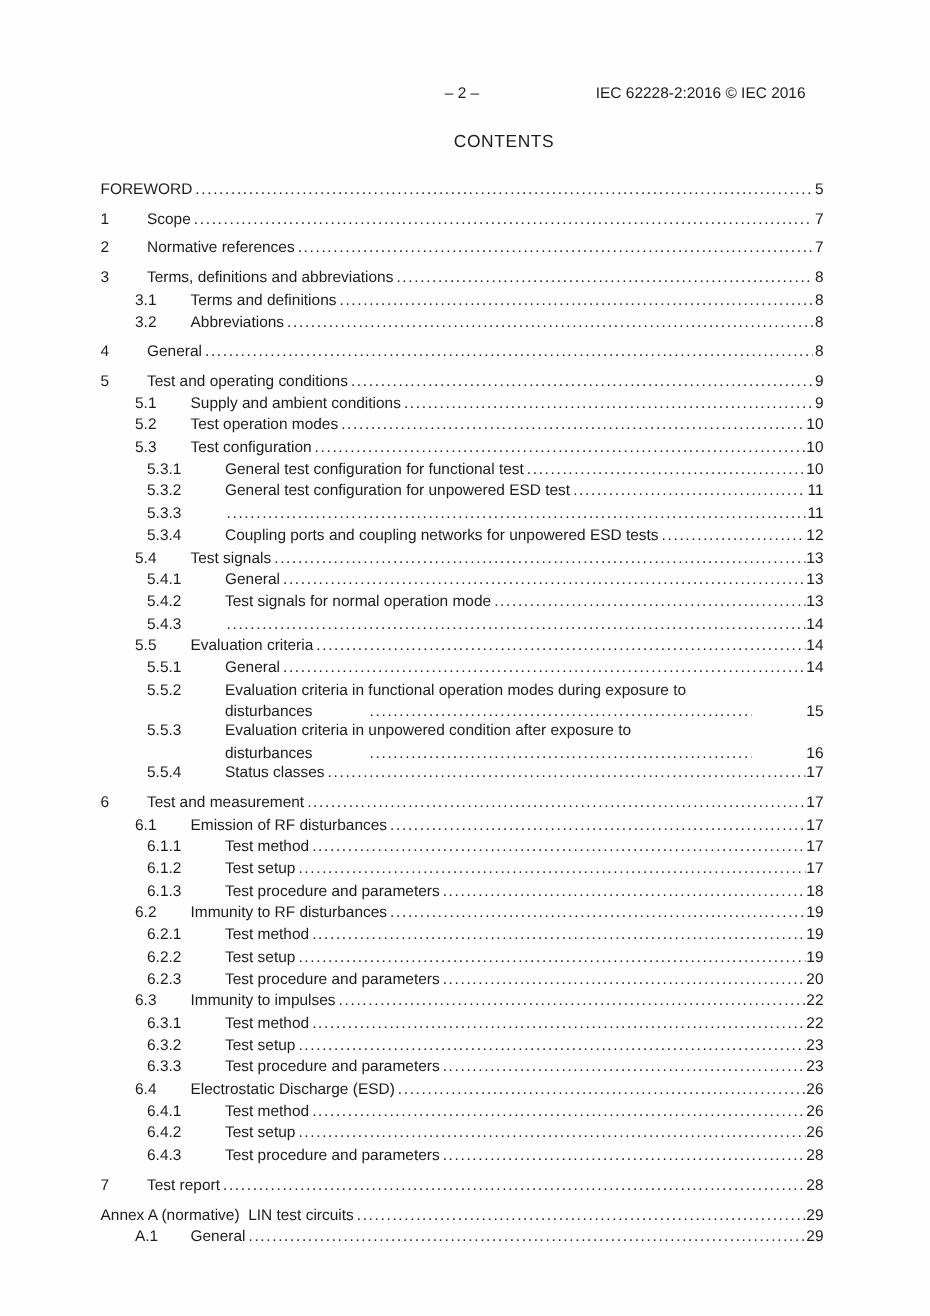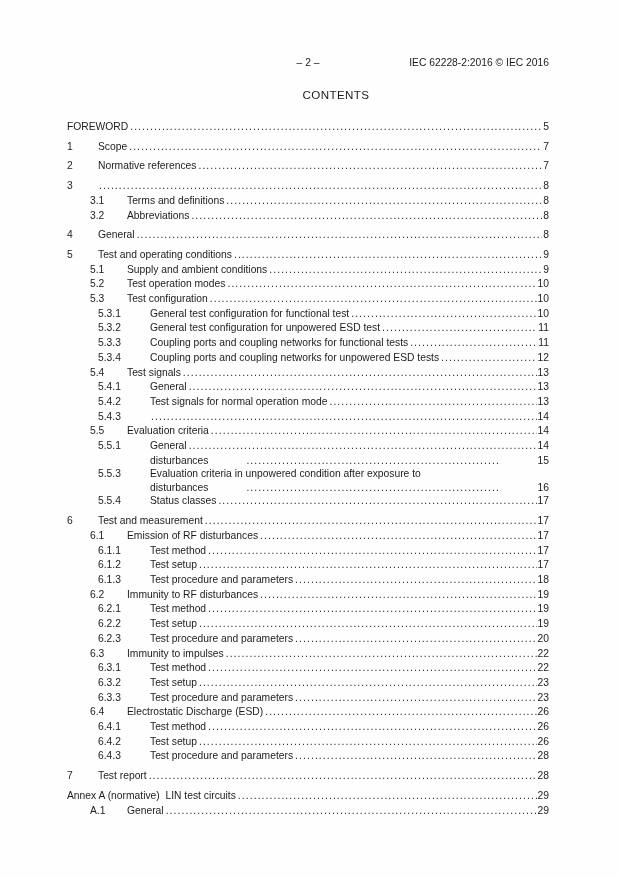--- a/index.html
+++ b/index.html
@@ -20,21 +20,21 @@
     position: absolute;
     top: 57px; left: 67px; width: 482px;
     font-size: 10.3px; line-height: 12px;
     height: 14px;
   }
   .running-header .center-label {
     position: absolute; left: 0; right: 0;
     text-align: center;
   }
   .running-header .right-label {
-    position: absolute; right: 0; top: 0;
+    position: absolute; right: 12px; top: 0;
     text-align: right;
   }
   .contents-title {
     position: absolute;
     top: 88px; left: 0; width: 620px;
     text-align: center;
     font-size: 11.6px;
     letter-spacing: 0.4px;
     padding-left: 26px;
   }
@@ -97,20 +97,21 @@
       <span class="pg">7</span>
     </div>
       <div class="row lvl0">
       <span class="num">2</span>
       <span class="title">Normative references</span>
       <span class="leader"></span>
       <span class="pg">7</span>
     </div>
       <div class="row lvl0">
       <span class="num">3</span>
+      <span class="title">Terms, definitions and abbreviations</span>
       <span class="leader"></span>
       <span class="pg">8</span>
     </div>
       <div class="row lvl1">
       <span class="num">3.1</span>
       <span class="title">Terms and definitions</span>
       <span class="leader"></span>
       <span class="pg">8</span>
     </div>
       <div class="row lvl1">
@@ -156,21 +157,20 @@
       <span class="pg">10</span>
     </div>
       <div class="row lvl2">
       <span class="num">5.3.2</span>
       <span class="title">General test configuration for unpowered ESD test</span>
       <span class="leader"></span>
       <span class="pg">11</span>
     </div>
       <div class="row lvl2">
       <span class="num">5.3.3</span>
-      <span class="title">Coupling ports and coupling networks for functional tests</span>
       <span class="leader"></span>
       <span class="pg">11</span>
     </div>
       <div class="row lvl2">
       <span class="num">5.3.4</span>
       <span class="title">Coupling ports and coupling networks for unpowered ESD tests</span>
       <span class="leader"></span>
       <span class="pg">12</span>
     </div>
       <div class="row lvl1">
@@ -201,20 +201,25 @@
       <span class="title">Evaluation criteria</span>
       <span class="leader"></span>
       <span class="pg">14</span>
     </div>
       <div class="row lvl2">
       <span class="num">5.5.1</span>
       <span class="title">General</span>
       <span class="leader"></span>
       <span class="pg">14</span>
     </div>
+      <div class="row lvl2">
+      <span class="num">5.5.2</span>
+      <span class="title">Evaluation criteria in functional operation modes during exposure to</span>
+
+    </div>
       <div class="row lvl2 cont">
 
       <span class="title">disturbances</span>
       <span class="leader"></span>
       <span class="pg">15</span>
     </div>
       <div class="row lvl2">
       <span class="num">5.5.3</span>
       <span class="title">Evaluation criteria in unpowered condition after exposure to</span>
 

